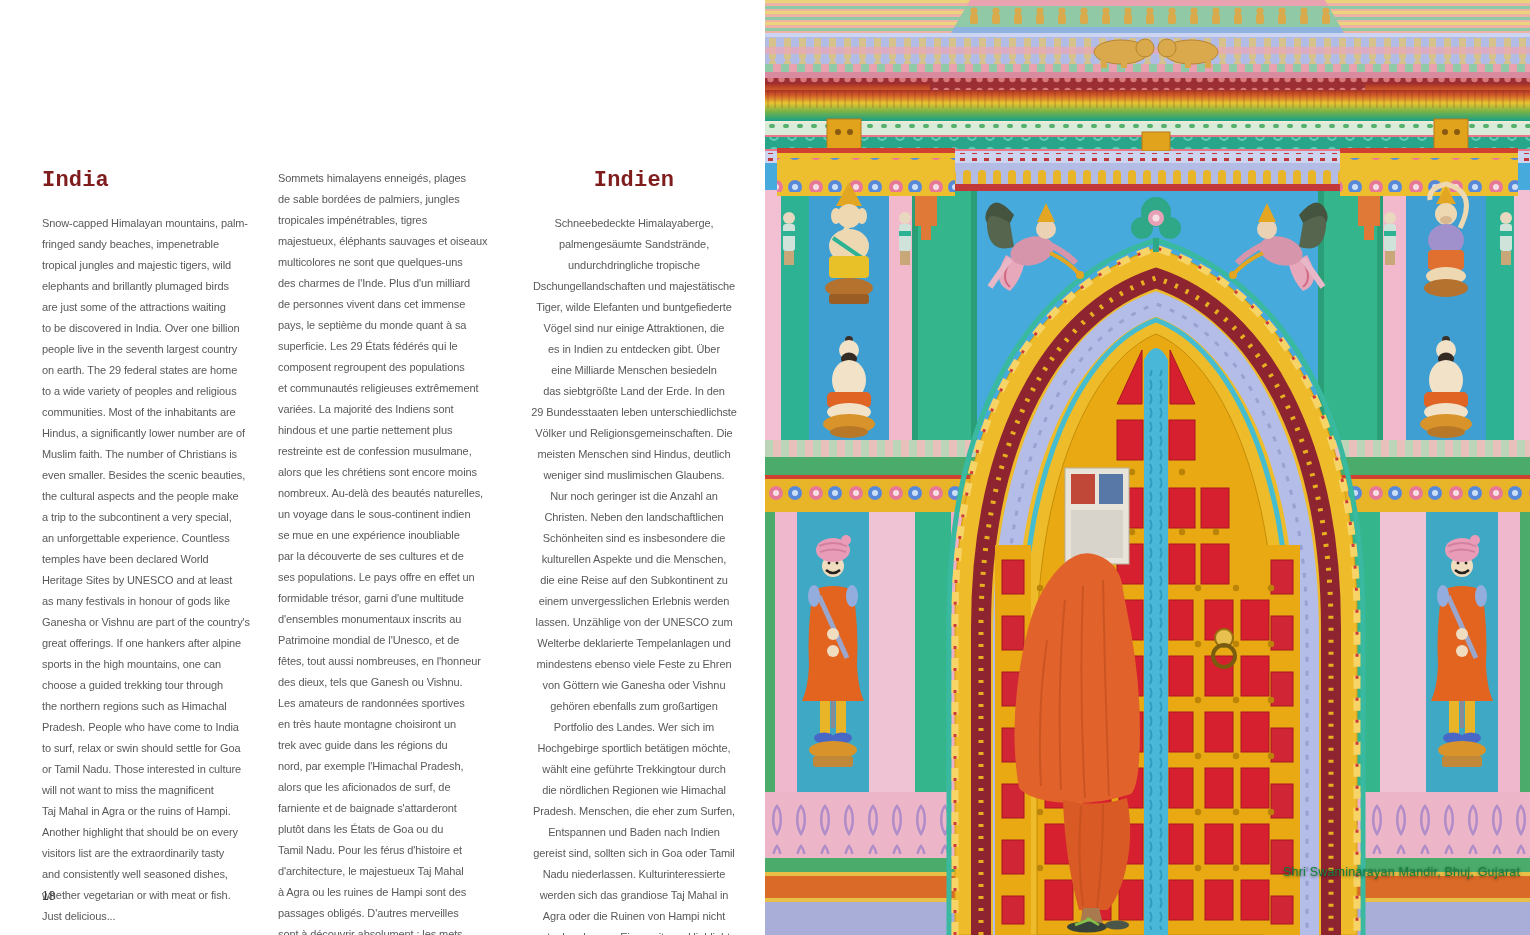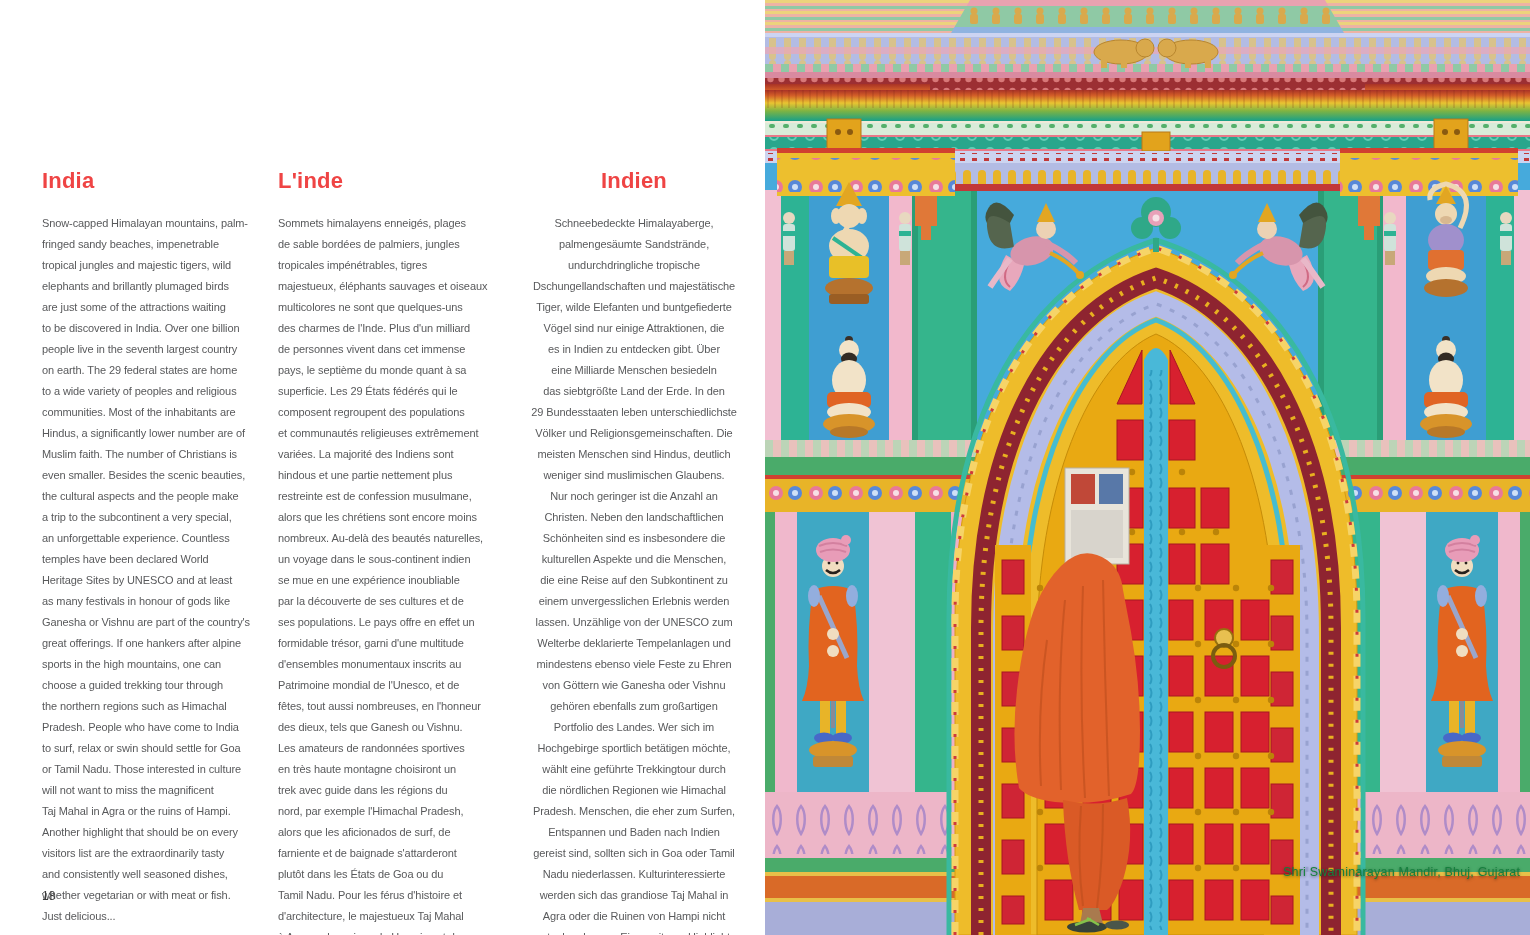--- a/index.html
+++ b/index.html
@@ -1,21 +1,21 @@
 <!DOCTYPE html>
 <html><head>
 <meta charset="utf-8">
 <style>
   html,body{margin:0;padding:0;background:#777;}
   .spread{position:relative;width:1530px;height:935px;background:#ffffff;
           font-family:"Liberation Sans",sans-serif;overflow:hidden;}
   .text-page{position:absolute;left:0;top:0;width:765px;height:935px;background:#fff;}
   .col{position:absolute;top:168px;width:240px;}
-  .col h1{font-size:22px;line-height:26px;margin:0 0 19px 0;color:#ef4444;
-          letter-spacing:.2px;font-weight:700;}
+  .col h1{font-size:22px;line-height:26px;margin:0 0 19px 0;color:#7f1d1d;
+          letter-spacing:.2px;font-weight:700;font-family:Liberation Mono, monospace;}
   .col p{font-size:11px;line-height:21px;margin:0;color:#58595b;
          white-space:pre;letter-spacing:-0.1px;font-weight:400;}
   .col-en{left:42px;}
   .col-fr{left:278px;}
   .col-de{left:514px;text-align:center;}
   .pagenum{position:absolute;left:42px;top:889px;font-size:12px;color:#3c3c3c;}
   .photo{position:absolute;left:765px;top:0;width:765px;height:935px;margin:0;}
   .photo svg{display:block;}
   .caption{position:absolute;left:518px;top:865px;font-size:12.5px;color:#15803d;
            letter-spacing:.2px;text-shadow:0 1px 3px rgba(0,0,0,.55);}
@@ -57,21 +57,20 @@
 or Tamil Nadu. Those interested in culture
 will not want to miss the magnificent
 Taj Mahal in Agra or the ruins of Hampi.
 Another highlight that should be on every
 visitors list are the extraordinarily tasty
 and consistently well seasoned dishes,
 whether vegetarian or with meat or fish.
 Just delicious...</p>
     </article>
     <article class="col col-fr">
-      <h1>L'inde</h1>
       <p>Sommets himalayens enneigés, plages
 de sable bordées de palmiers, jungles
 tropicales impénétrables, tigres
 majestueux, éléphants sauvages et oiseaux
 multicolores ne sont que quelques-uns
 des charmes de l'Inde. Plus d'un milliard
 de personnes vivent dans cet immense
 pays, le septième du monde quant à sa
 superficie. Les 29 États fédérés qui le
 composent regroupent des populations

